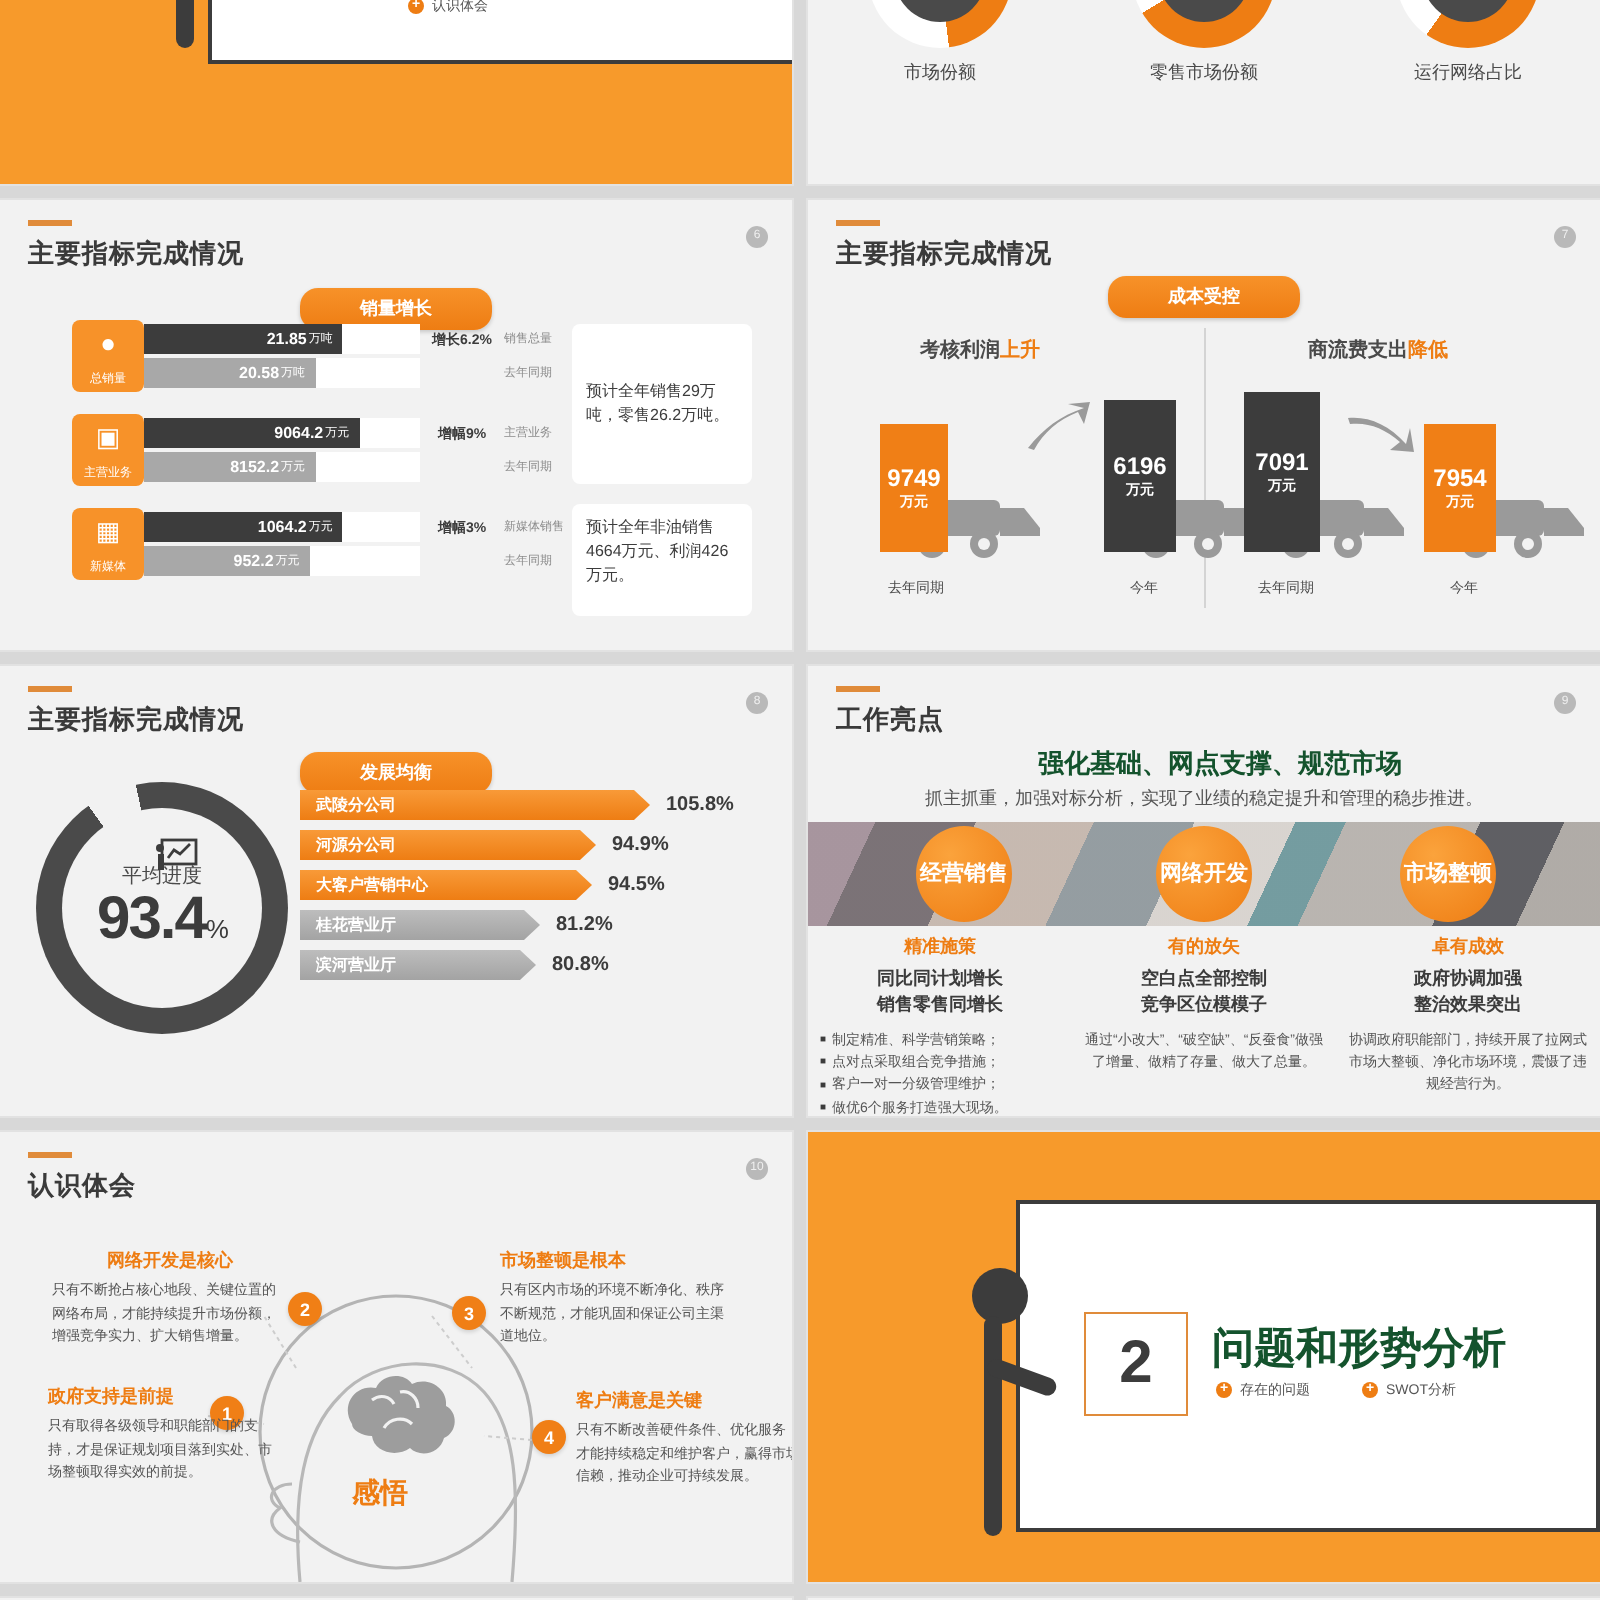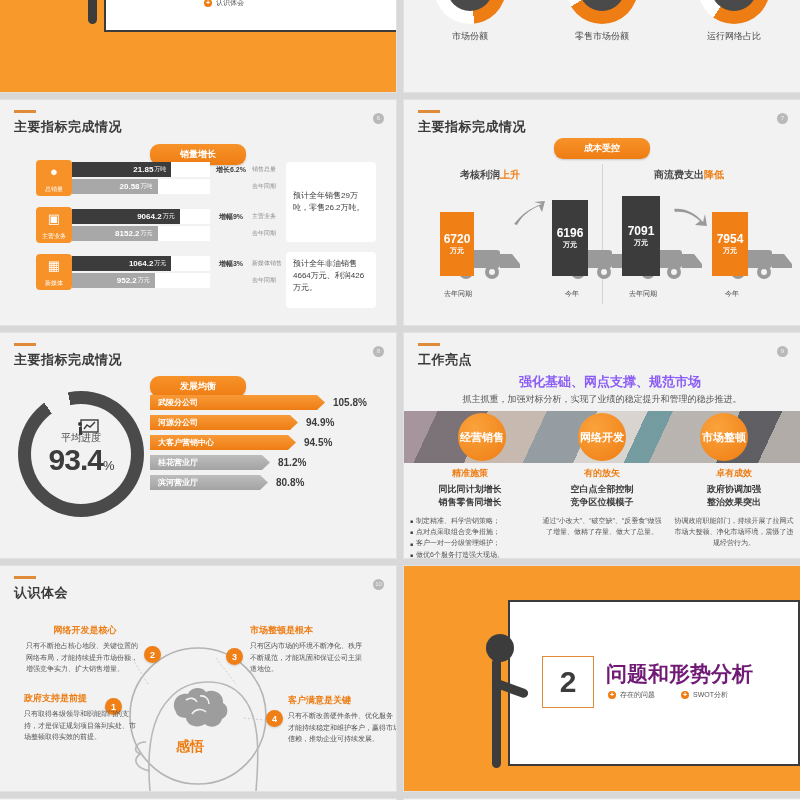--- a/index.html
+++ b/index.html
@@ -52,21 +52,21 @@
     position:absolute; border:1.5px solid #e08b3a;
     display:flex; align-items:center; justify-content:center;
     color:#3c3c3c; font-weight:bold;
   }
   .divider .stick-head {
     position:absolute; background:#3c3c3c; border-radius:50%;
   }
   .divider .stick-body {
     position:absolute; background:#3c3c3c; border-radius:6px;
   }
-  .divider .dtitle { position:absolute; font-weight:bold; color:#701a75; }
+  .divider .dtitle { position:absolute; font-weight:bold; color:#14532d; }
   .divider .sublist { position:absolute; display:flex; gap:26px; }
   .divider .subitem { display:flex; align-items:center; gap:4px; font-size:7px; color:#555; }
   .plusdot {
     width:8px; height:8px; border-radius:50%;
     background:#ee7d13; color:#fff; font-size:7px;
     line-height:8px; text-align:center; font-weight:bold;
   }
 
   
   #slideA .board { left:104px; top:-74px; width:300px; height:106px; }
@@ -143,21 +143,21 @@
   .blist { position:absolute; left:150px; top:62px; width:230px; }
   .brow { display:flex; align-items:center; margin-bottom:5px; }
   .bshape {
     height:15px; color:#fff; font-size:8px; font-weight:bold;
     display:flex; align-items:center; padding-left:8px;
     clip-path: polygon(0 0, calc(100% - 8px) 0, 100% 50%, calc(100% - 8px) 100%, 0 100%);
   }
   .bval { font-size:10px; font-weight:bold; color:#3c3c3c; margin-left:8px; }
 
   
-  .wh-title { position:absolute; top:40px; left:16px; right:0; text-align:center; font-size:13px; font-weight:bold; color:#8b5cf6; }
+  .wh-title { position:absolute; top:40px; left:16px; right:0; text-align:center; font-size:13px; font-weight:bold; color:#14532d; }
   .wh-sub { position:absolute; top:60px; left:0; right:0; text-align:center; font-size:9px; color:#555; }
   .photo {
     position:absolute; top:78px; left:0; right:0; height:52px;
     background:
       linear-gradient(115deg, rgba(170,150,160,.9) 0 8%, rgba(120,110,115,.85) 8% 20%, rgba(205,190,180,.9) 20% 34%, rgba(150,160,165,.85) 34% 46%, rgba(225,220,215,.9) 46% 58%, rgba(110,160,165,.8) 58% 64%, rgba(190,185,180,.9) 64% 80%, rgba(90,90,95,.9) 80% 90%, rgba(180,175,170,.9) 90% 100%),
       #8d8d8d;
   }
   .circ {
     position:absolute; width:48px; height:48px; border-radius:50%;
     background:radial-gradient(circle at 35% 30%, #fba33c, #ee7d13);
@@ -377,21 +377,21 @@
     <div class="truck" style="left:30px;top:88px;width:84px;height:110px;">
       <svg width="84" height="82" style="position:absolute;bottom:12px;left:14px;">
         <rect x="6" y="46" width="46" height="18" rx="3" fill="#9a9a9a"></rect>
         <path d="M52 50 h12 l8 10 v4 h-20z" fill="#9a9a9a"></path>
         <circle cx="18" cy="68" r="7" fill="#9a9a9a"></circle>
           <circle cx="18" cy="68" r="3" fill="#f2f2f2"></circle>
         <circle cx="44" cy="68" r="7" fill="#9a9a9a"></circle>
           <circle cx="44" cy="68" r="3" fill="#f2f2f2"></circle>
       </svg>
       <div class="cargo" style="left:6px;width:34px;height:64px;background:#f07f16;bottom:22px;">
-        <span class="big">6720</span>
+        <span class="big">9749</span>
         <span class="sm">万元</span>
       </div>
       <div class="cap" style="left:-4px;width:56px;">去年同期</div>
     </div>
     <svg width="34" height="26" style="position:absolute;left:108px;top:100px;">
       <path d="M2 24 C10 14 18 8 30 4 L22 2 L33 1 L30 12 L27 6 C17 10 10 16 5 25z" fill="#9a9a9a"></path>
     </svg>
     <div class="truck" style="left:142px;top:80px;width:84px;height:118px;">
       <svg width="84" height="82" style="position:absolute;bottom:12px;left:14px;">
         <rect x="6" y="46" width="46" height="18" rx="3" fill="#9a9a9a"></rect>

